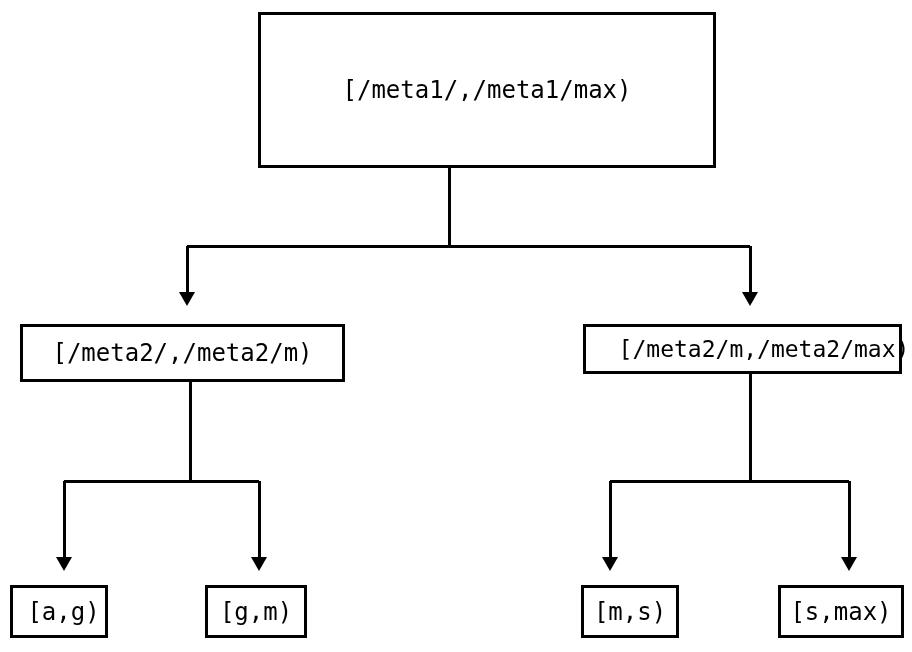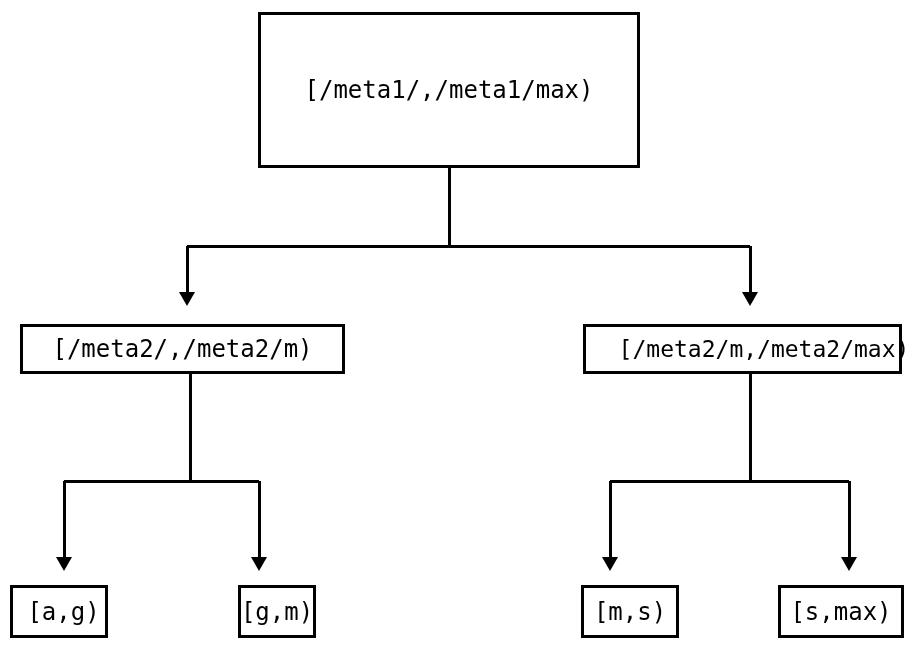--- a/index.html
+++ b/index.html
@@ -35,46 +35,46 @@
     white-space: pre;
     letter-spacing: 0px;
   }
   .node-label {
     display: block;
     line-height: 1;
   }
   .node-root {
     left: 258px;
     top: 12px;
-    width: 382px;
+    width: 458px;
     height: 156px;
     font-size: 24px;
   }
   .node-mid-left {
     left: 20px;
     top: 324px;
     width: 325px;
-    height: 50px;
+    height: 58px;
     font-size: 24px;
   }
   .node-mid-right {
     left: 583px;
     top: 324px;
     width: 319px;
     height: 50px;
     font-size: 23px;
     padding-left: 43px;
   }
   .node-leaf {
     top: 585px;
     height: 53px;
     font-size: 24px;
   }
   .leaf-ag   { left: 10px;  width: 98px; padding-left: 9px; }
-  .leaf-gm   { left: 205px; width: 78px; margin-left: 33px; }
+  .leaf-gm   { left: 205px; width: 102px; }
   .leaf-ms   { left: 554px; width: 98px; margin-left: 27px; }
   .leaf-smax { left: 778px; width: 126px; }
 </style>
 </head>
 <body>
 
 <div id="canvas">
 
   <svg class="edges" viewBox="0 0 912 652" width="912" height="652" xmlns="http://www.w3.org/2000/svg">
 

